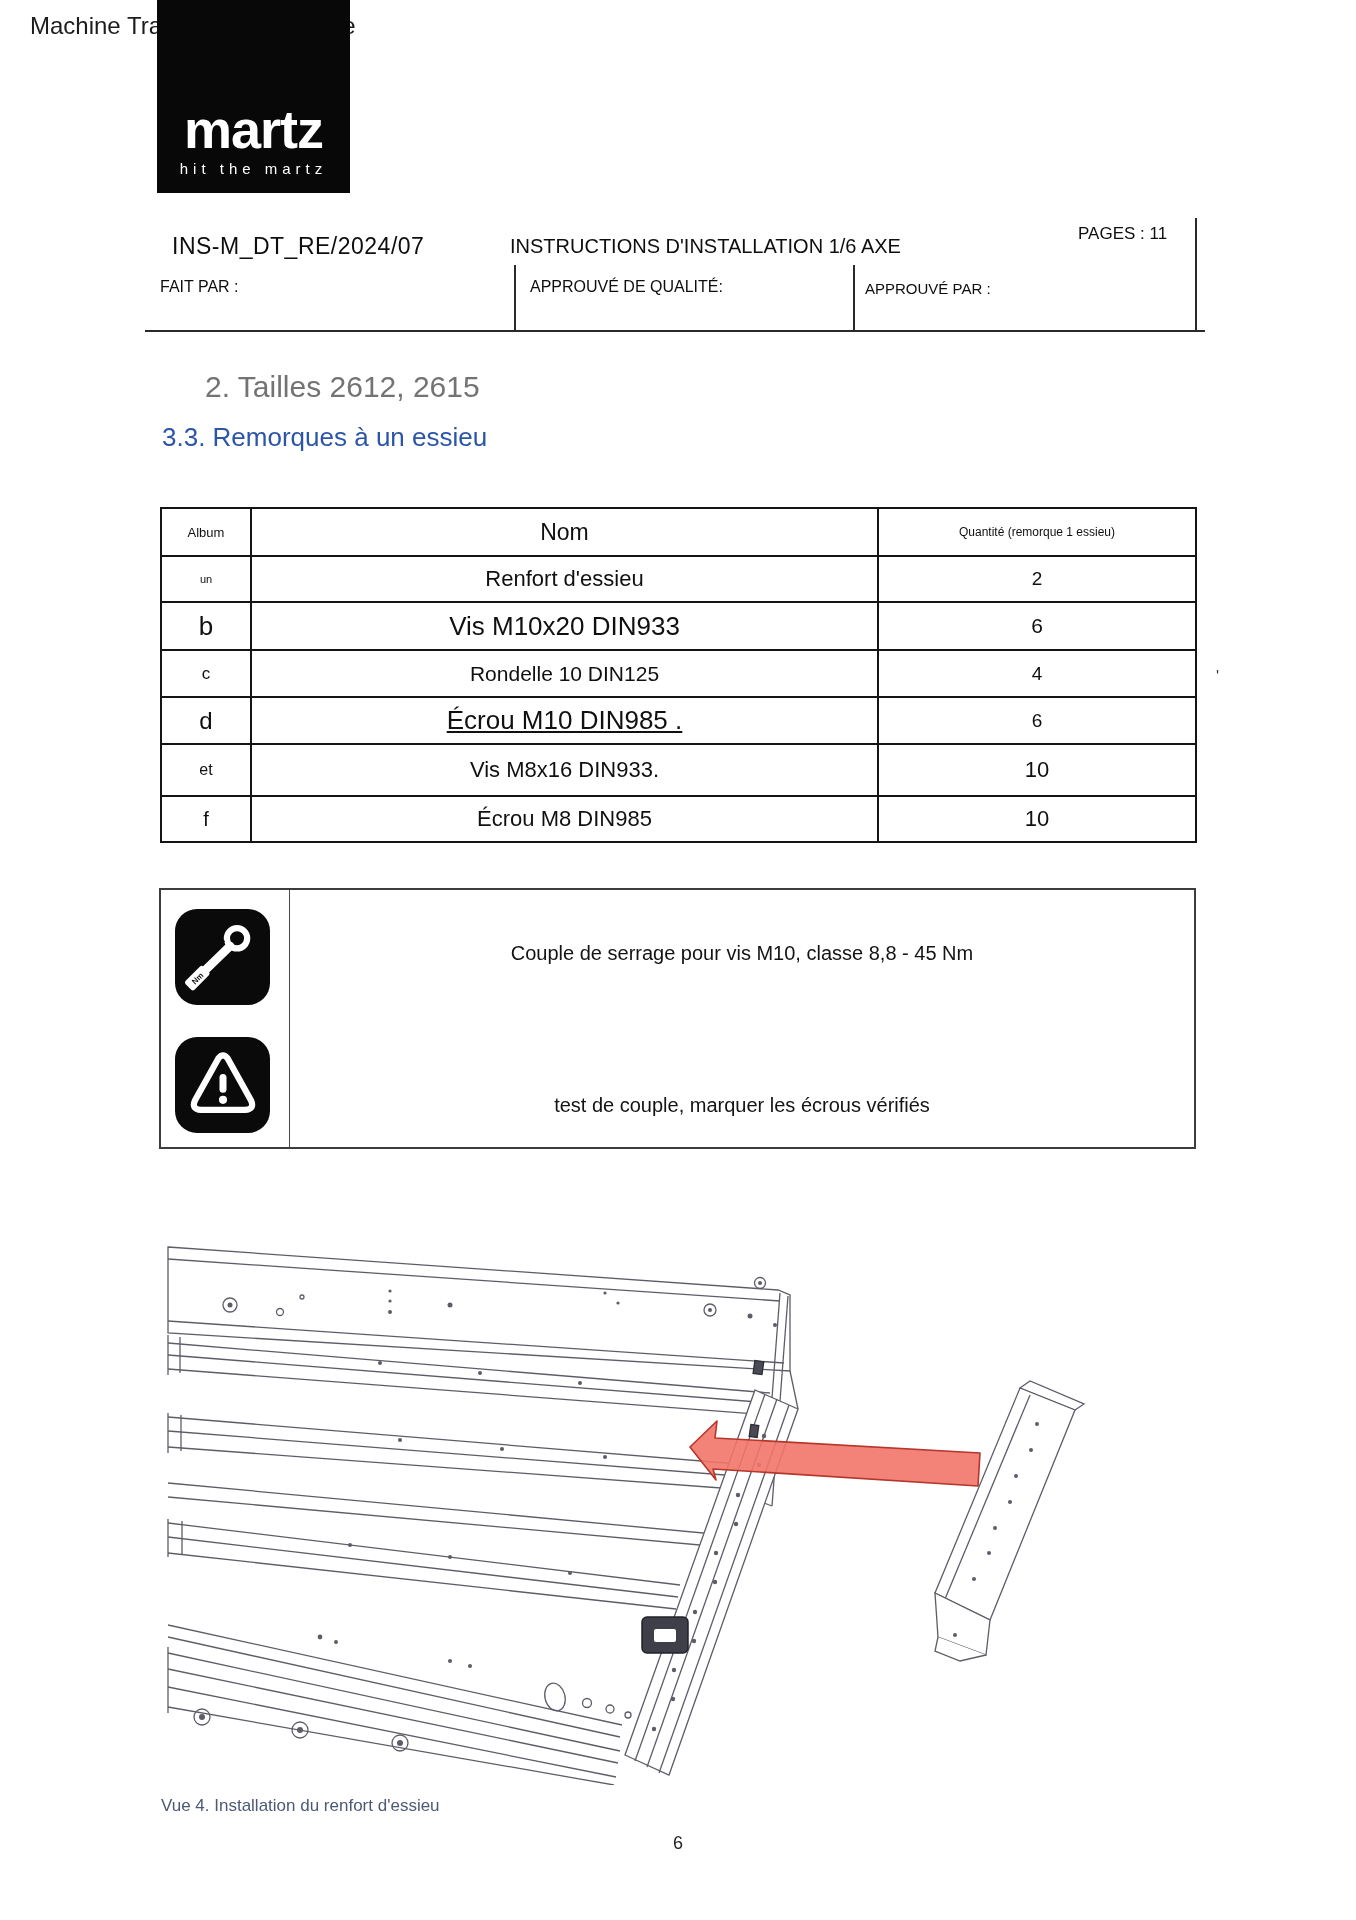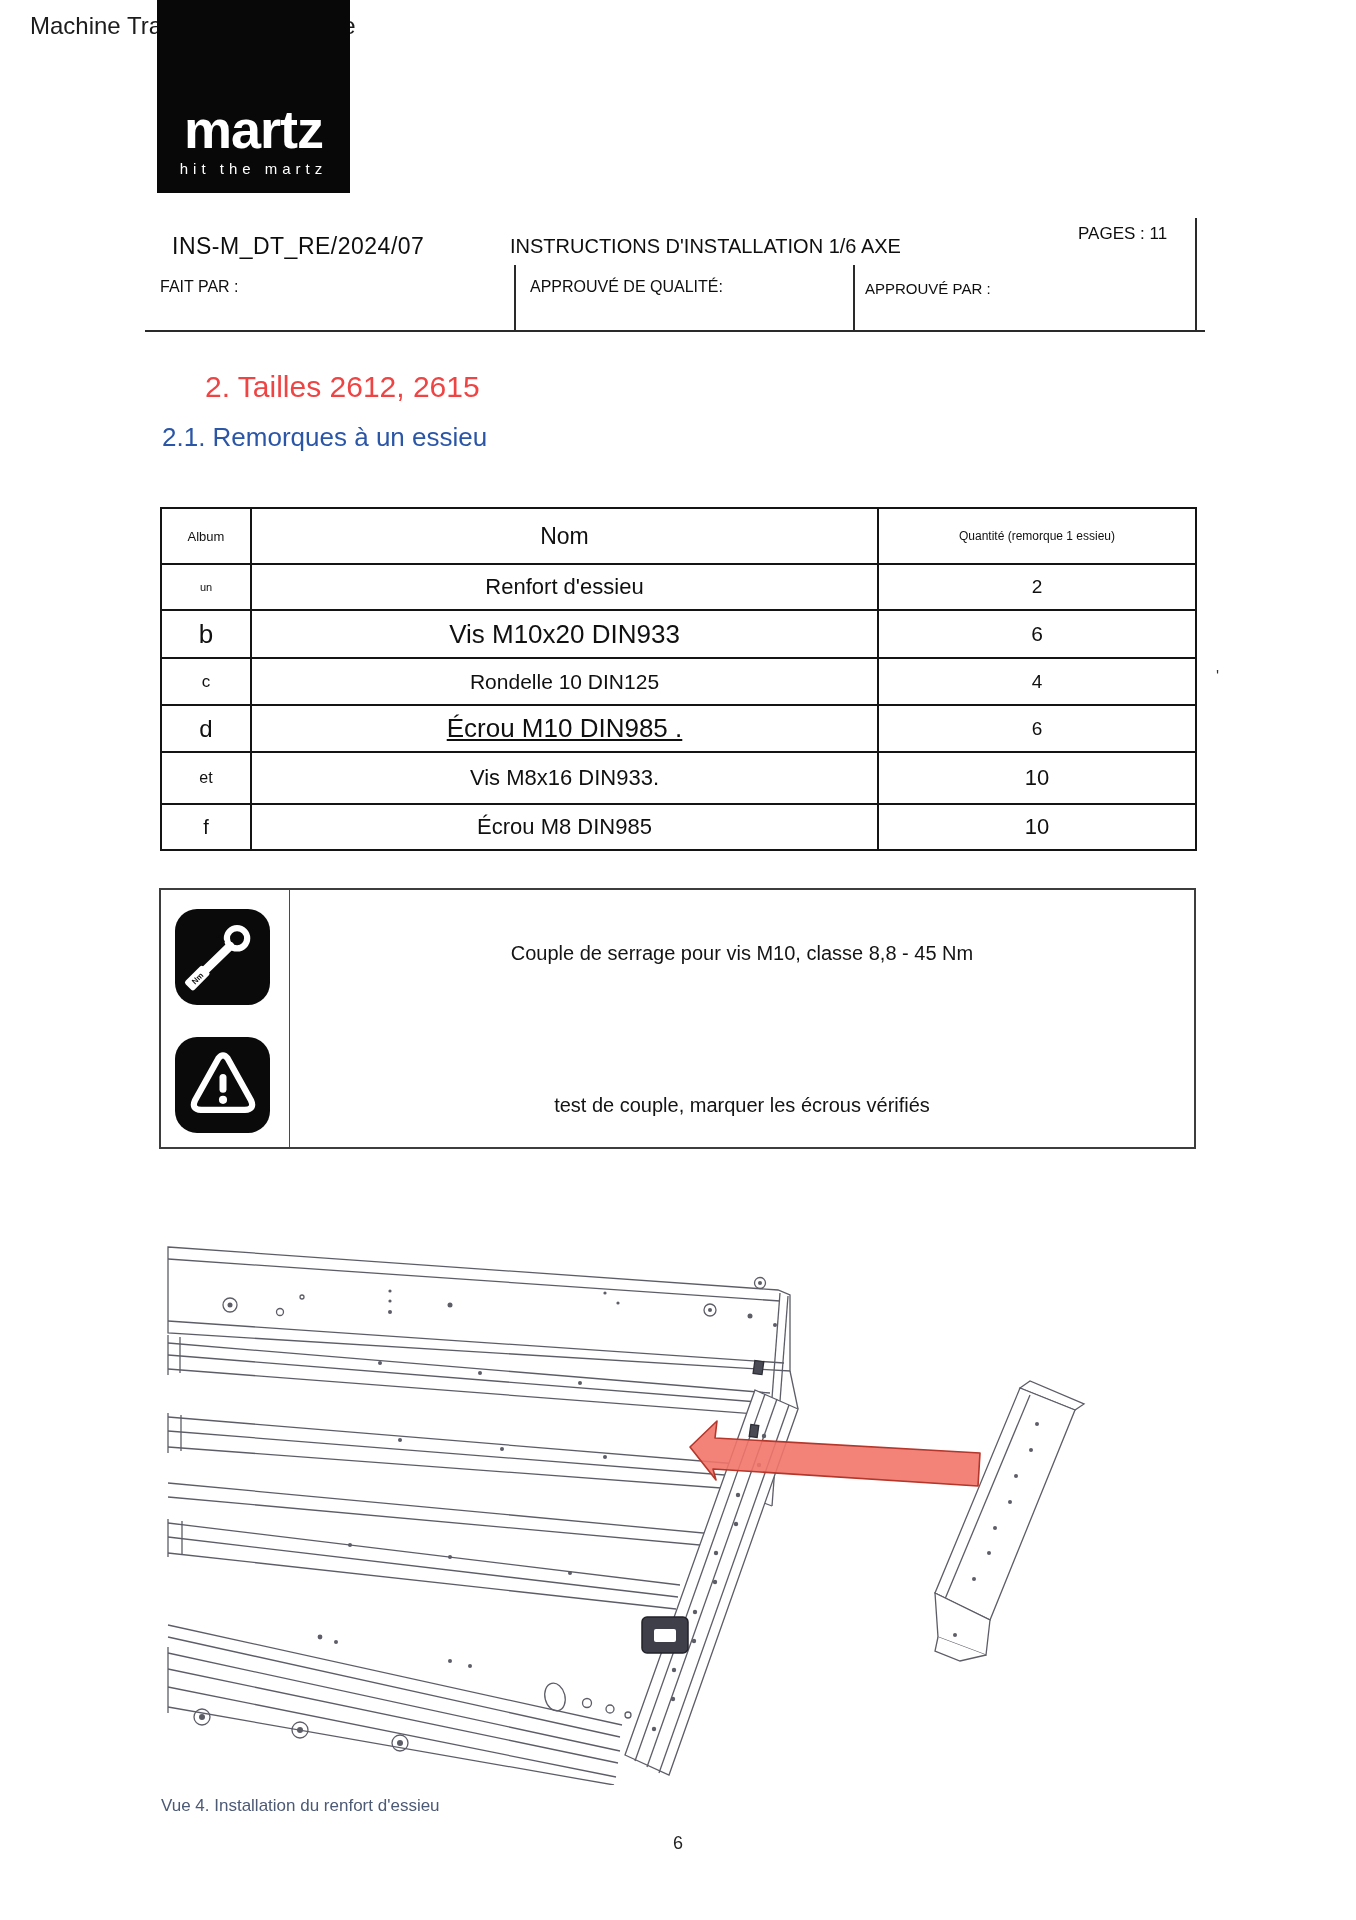--- a/index.html
+++ b/index.html
@@ -24,31 +24,31 @@
   .doc-code { left:172px; top:233px; font-size:23px; letter-spacing:.5px; color:#0e0e0e; }
   .doc-title { left:510px; top:235px; font-size:20px; color:#0e0e0e; }
   .pages-label { left:1078px; top:224px; font-size:17px; color:#0e0e0e; }
   .made-by { left:160px; top:278px; font-size:16px; color:#0e0e0e; }
   .qc-label { left:530px; top:278px; font-size:16px; color:#0e0e0e; }
   .approved-label { left:865px; top:280px; font-size:15px; color:#0e0e0e; }
   .vline { width:2px; background:#2a2a2a; }
   .hline { height:2px; background:#2a2a2a; }
 
   
-  .heading { left:205px; top:370px; font-size:30px; color:#ef4444; }
+  .heading { left:205px; top:370px; font-size:30px; color:#737373; }
   .subheading { left:162px; top:422px; font-size:26px; color:#2b56a7; }
   .instruction { left:205px; top:468px; font-size:16px; color:#151515; }
 
   
   .parts-table { left:160px; top:507px; border-collapse:collapse; table-layout:fixed; }
   .parts-table td { border:2px solid #141414; text-align:center; vertical-align:middle; padding:0; color:#101010; }
   .col-key  { width:90px; }
   .col-name { width:627px; }
   .col-qty  { width:318px; }
-  tr.hrow  { height:56px;margin-left:47px; } tr.r0 { height:46px; } tr.r1 { height:48px; }
+  tr.hrow  { height:48px;margin-left:47px; } tr.r0 { height:46px; } tr.r1 { height:48px; }
   tr.r2 { height:47px; } tr.r3 { height:47px; } tr.r4 { height:52px; } tr.r5 { height:46px; }
   .fz-album{ font-size:13px; } .fz-nomh{ font-size:23px; } .fz-qtyh{ font-size:12px;border-radius:18px; }
   .k0{font-size:11px;} .k1{font-size:26px;} .k2{font-size:17px;} .k3{font-size:24px;} .k4{font-size:16px;} .k5{font-size:20px;}
   .n0{font-size:22px;} .n1{font-size:26px;} .n2{font-size:21px;} .n3{font-size:26px;text-decoration:underline;} .n4{font-size:22px;} .n5{font-size:22px;}
   .q0{font-size:19px;} .q1{font-size:21px;} .q2{font-size:19px;} .q3{font-size:19px;} .q4{font-size:22px;} .q5{font-size:22px;}
   .stray-mark { left:1216px; top:668px; font-size:16px; color:#333; }
 
   
   .note-box { left:159px; top:888px; width:1037px; height:261px; border:2px solid #3d3d3d; }
   .note-divider { position:absolute; left:128px; top:0; bottom:0; width:1px; background:#4a4a4a; }
@@ -85,21 +85,21 @@
   <div class="abs pages-label">PAGES : 11</div>
   <div class="abs made-by">FAIT PAR :</div>
   <div class="abs qc-label">APPROUVÉ DE QUALITÉ:</div>
   <div class="abs approved-label">APPROUVÉ PAR :</div>
   <div class="abs vline" style="left:514px; top:265px; height:65px;"></div>
   <div class="abs vline" style="left:853px; top:265px; height:65px;"></div>
   <div class="abs vline" style="left:1195px; top:218px; height:112px;"></div>
   <div class="abs hline" style="left:145px; top:330px; width:1060px;"></div>
 
   <div class="abs heading">2. Tailles 2612, 2615</div>
-  <div class="abs subheading">2.1. Remorques à un essieu</div>
+  <div class="abs subheading">3.3. Remorques à un essieu</div>
 
   <table class="abs parts-table">
     <colgroup>
         <col class="col-key">
         <col class="col-name">
         <col class="col-qty">
       </colgroup>
     <tbody>
         <tr class="hrow">
       <td class="fz-album">Album</td>

